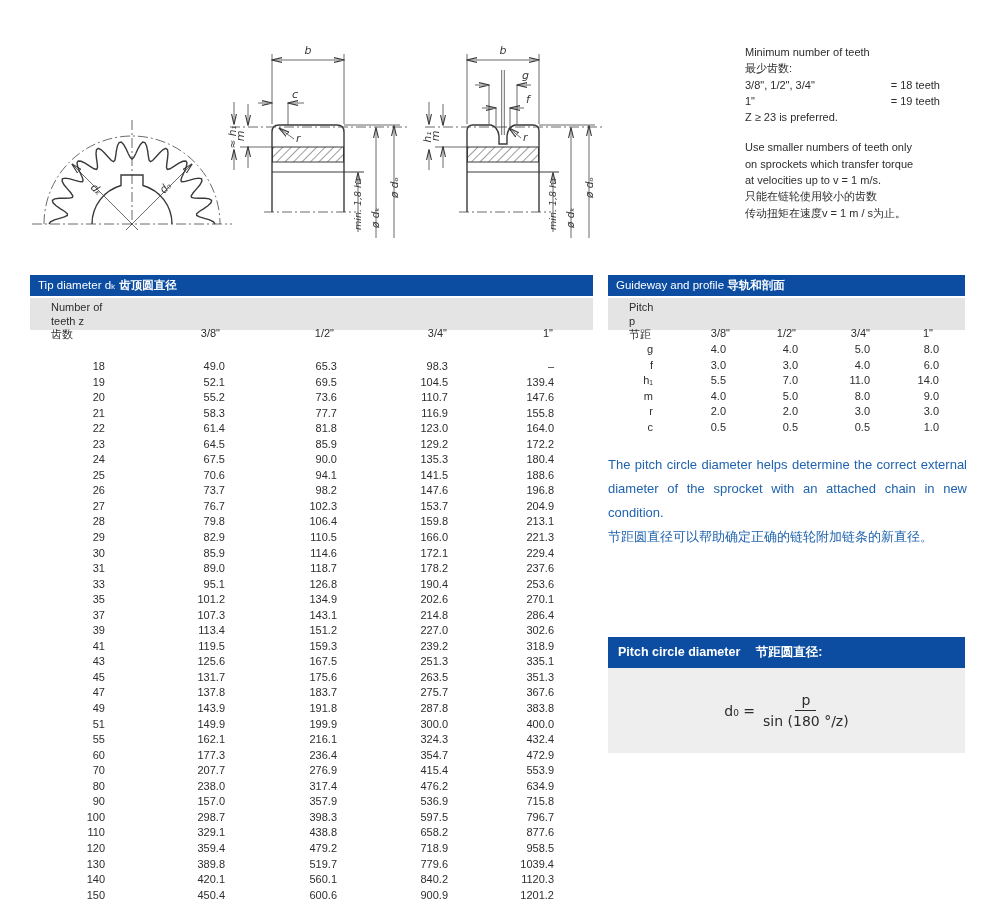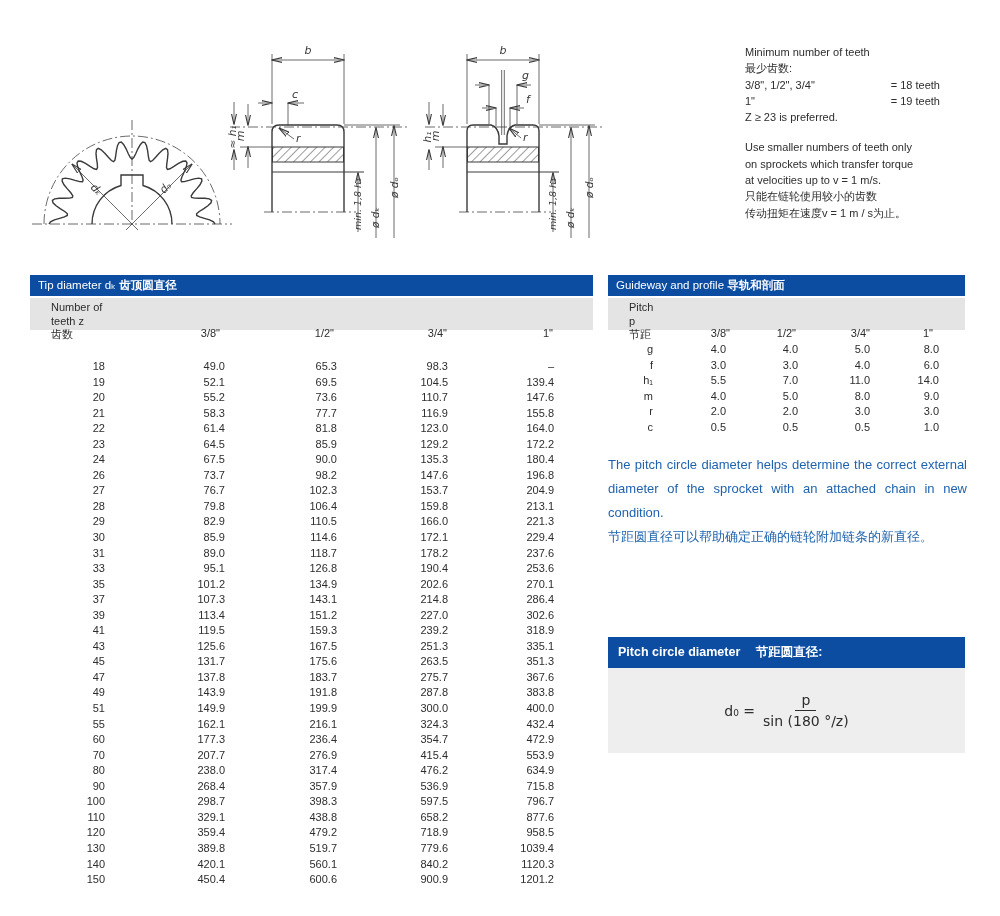--- a/index.html
+++ b/index.html
@@ -250,20 +250,27 @@
             <td>172.2</td>
           </tr>
           <tr>
             <td>24</td>
             <td>67.5</td>
             <td>90.0</td>
             <td>135.3</td>
             <td>180.4</td>
           </tr>
           <tr>
+            <td>25</td>
+            <td>70.6</td>
+            <td>94.1</td>
+            <td>141.5</td>
+            <td>188.6</td>
+          </tr>
+          <tr>
             <td>26</td>
             <td>73.7</td>
             <td>98.2</td>
             <td>147.6</td>
             <td>196.8</td>
           </tr>
           <tr>
             <td>27</td>
             <td>76.7</td>
             <td>102.3</td>
@@ -391,21 +398,21 @@
           </tr>
           <tr>
             <td>80</td>
             <td>238.0</td>
             <td>317.4</td>
             <td>476.2</td>
             <td>634.9</td>
           </tr>
           <tr>
             <td>90</td>
-            <td>268.4</td>
+            <td>157.0</td>
             <td>357.9</td>
             <td>536.9</td>
             <td>715.8</td>
           </tr>
           <tr>
             <td>100</td>
             <td>298.7</td>
             <td>398.3</td>
             <td>597.5</td>
             <td>796.7</td>

